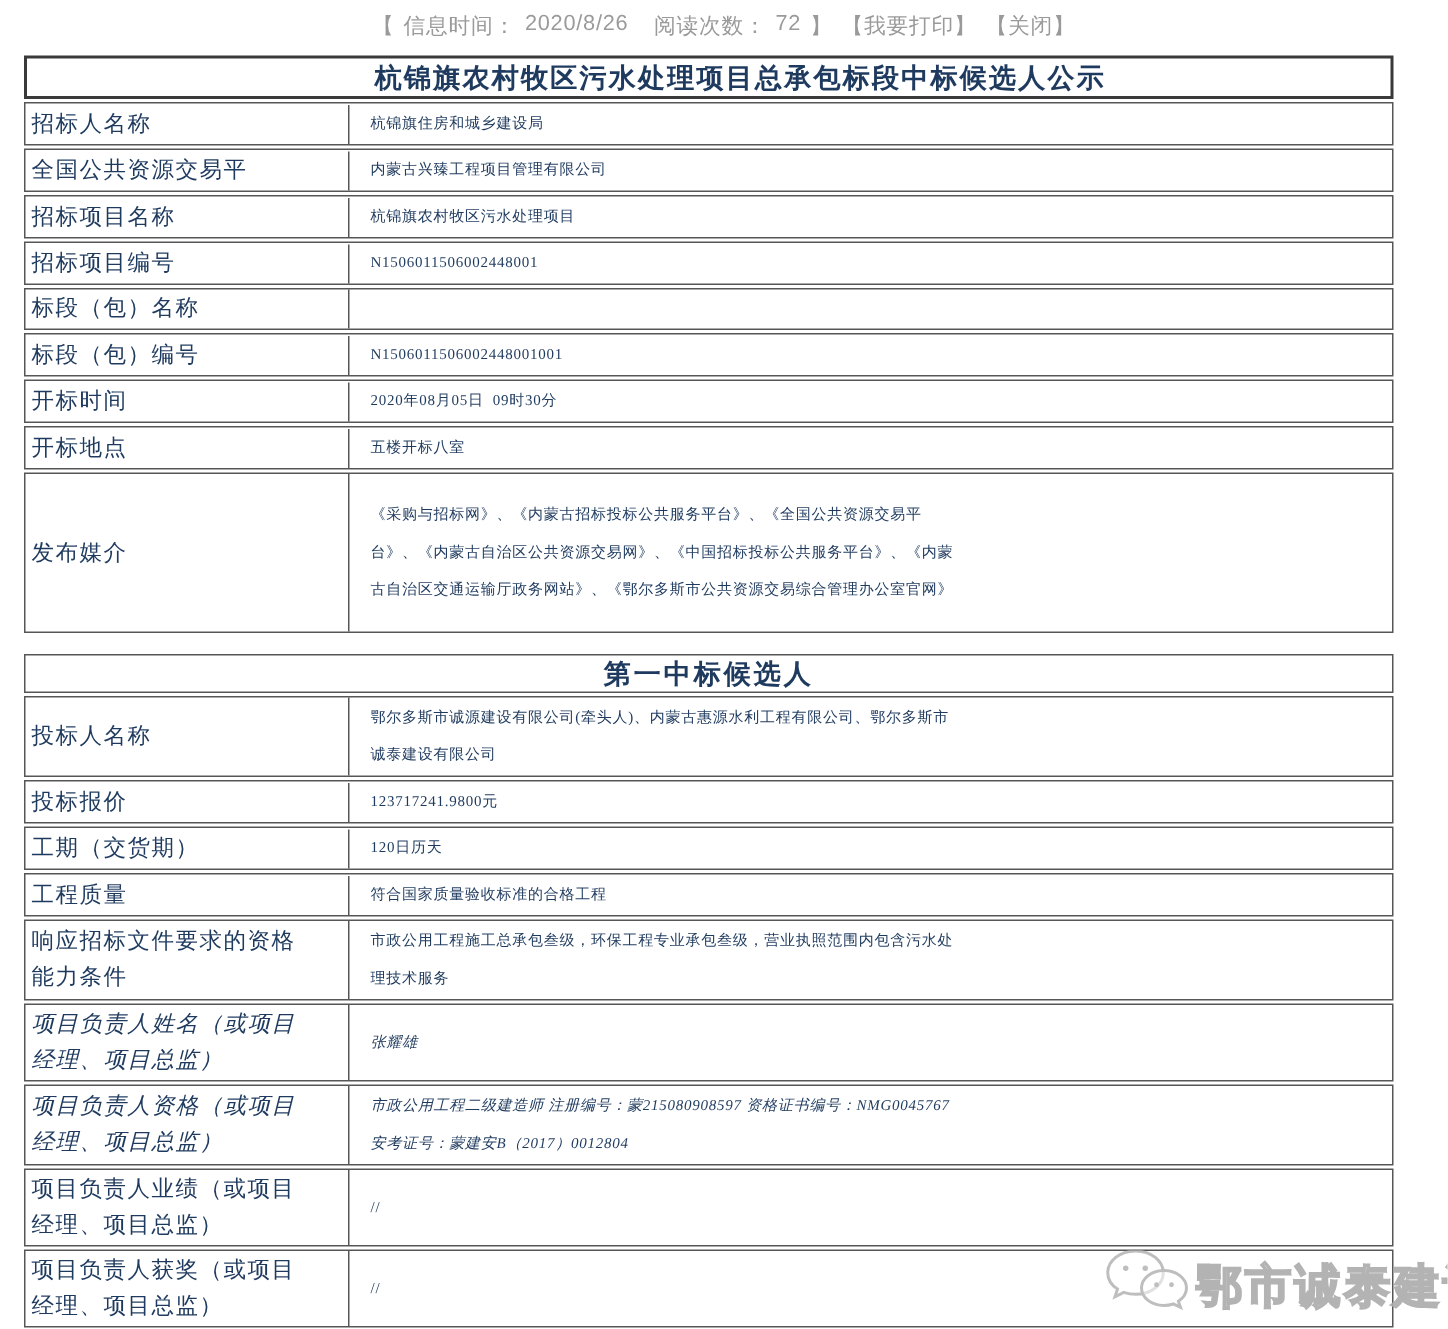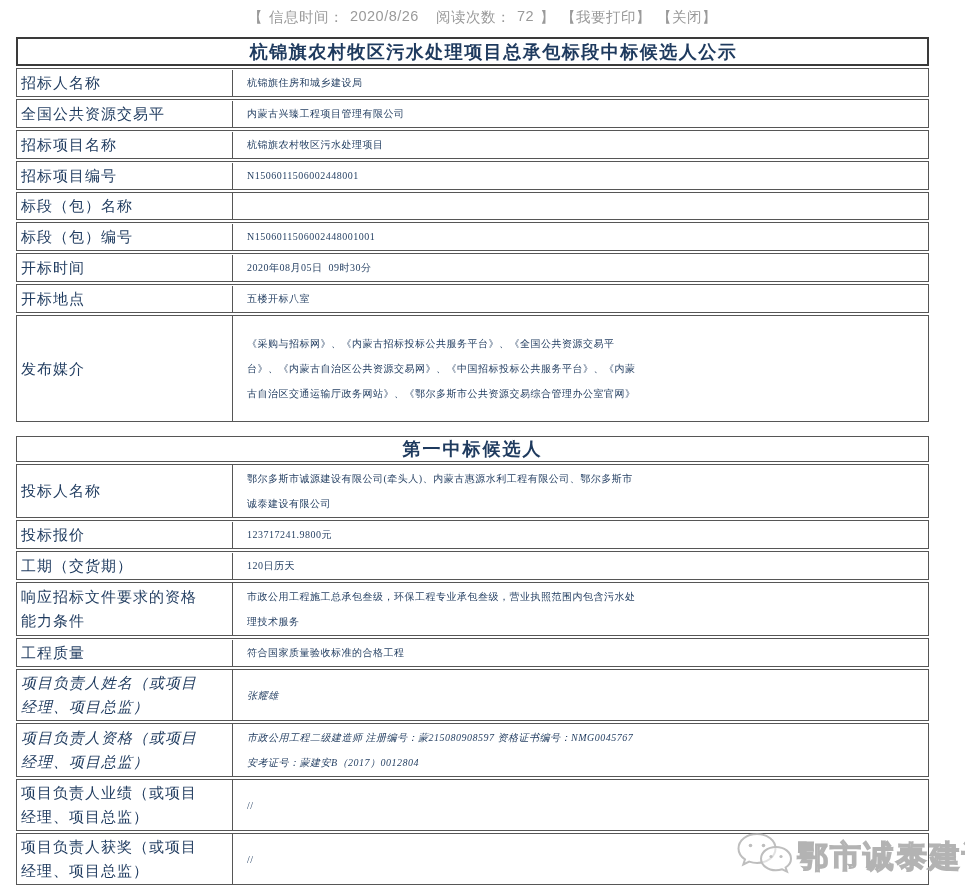--- a/index.html
+++ b/index.html
@@ -138,29 +138,29 @@
 诚泰建设有限公司</div>
     </div>
     <div class="row h25">
       <div class="lbl">投标报价</div>
       <div class="val">123717241.9800元</div>
     </div>
     <div class="row h25">
       <div class="lbl">工期（交货期）</div>
       <div class="val">120日历天</div>
     </div>
+    <div class="row h25">
+      <div class="lbl">工程质量</div>
+      <div class="val">符合国家质量验收标准的合格工程</div>
+    </div>
     <div class="row h45">
       <div class="lbl">响应招标文件要求的资格
 能力条件</div>
       <div class="val">市政公用工程施工总承包叁级，环保工程专业承包叁级，营业执照范围内包含污水处
 理技术服务</div>
-    </div>
-    <div class="row h25">
-      <div class="lbl">工程质量</div>
-      <div class="val">符合国家质量验收标准的合格工程</div>
     </div>
     <div class="row h50">
       <div class="lbl">项目负责人姓名（或项目
 经理、项目总监）</div>
       <div class="val">张耀雄</div>
     </div>
     <div class="row h50">
       <div class="lbl">项目负责人资格（或项目
 经理、项目总监）</div>
       <div class="val">市政公用工程二级建造师 注册编号：蒙215080908597 资格证书编号：NMG0045767

